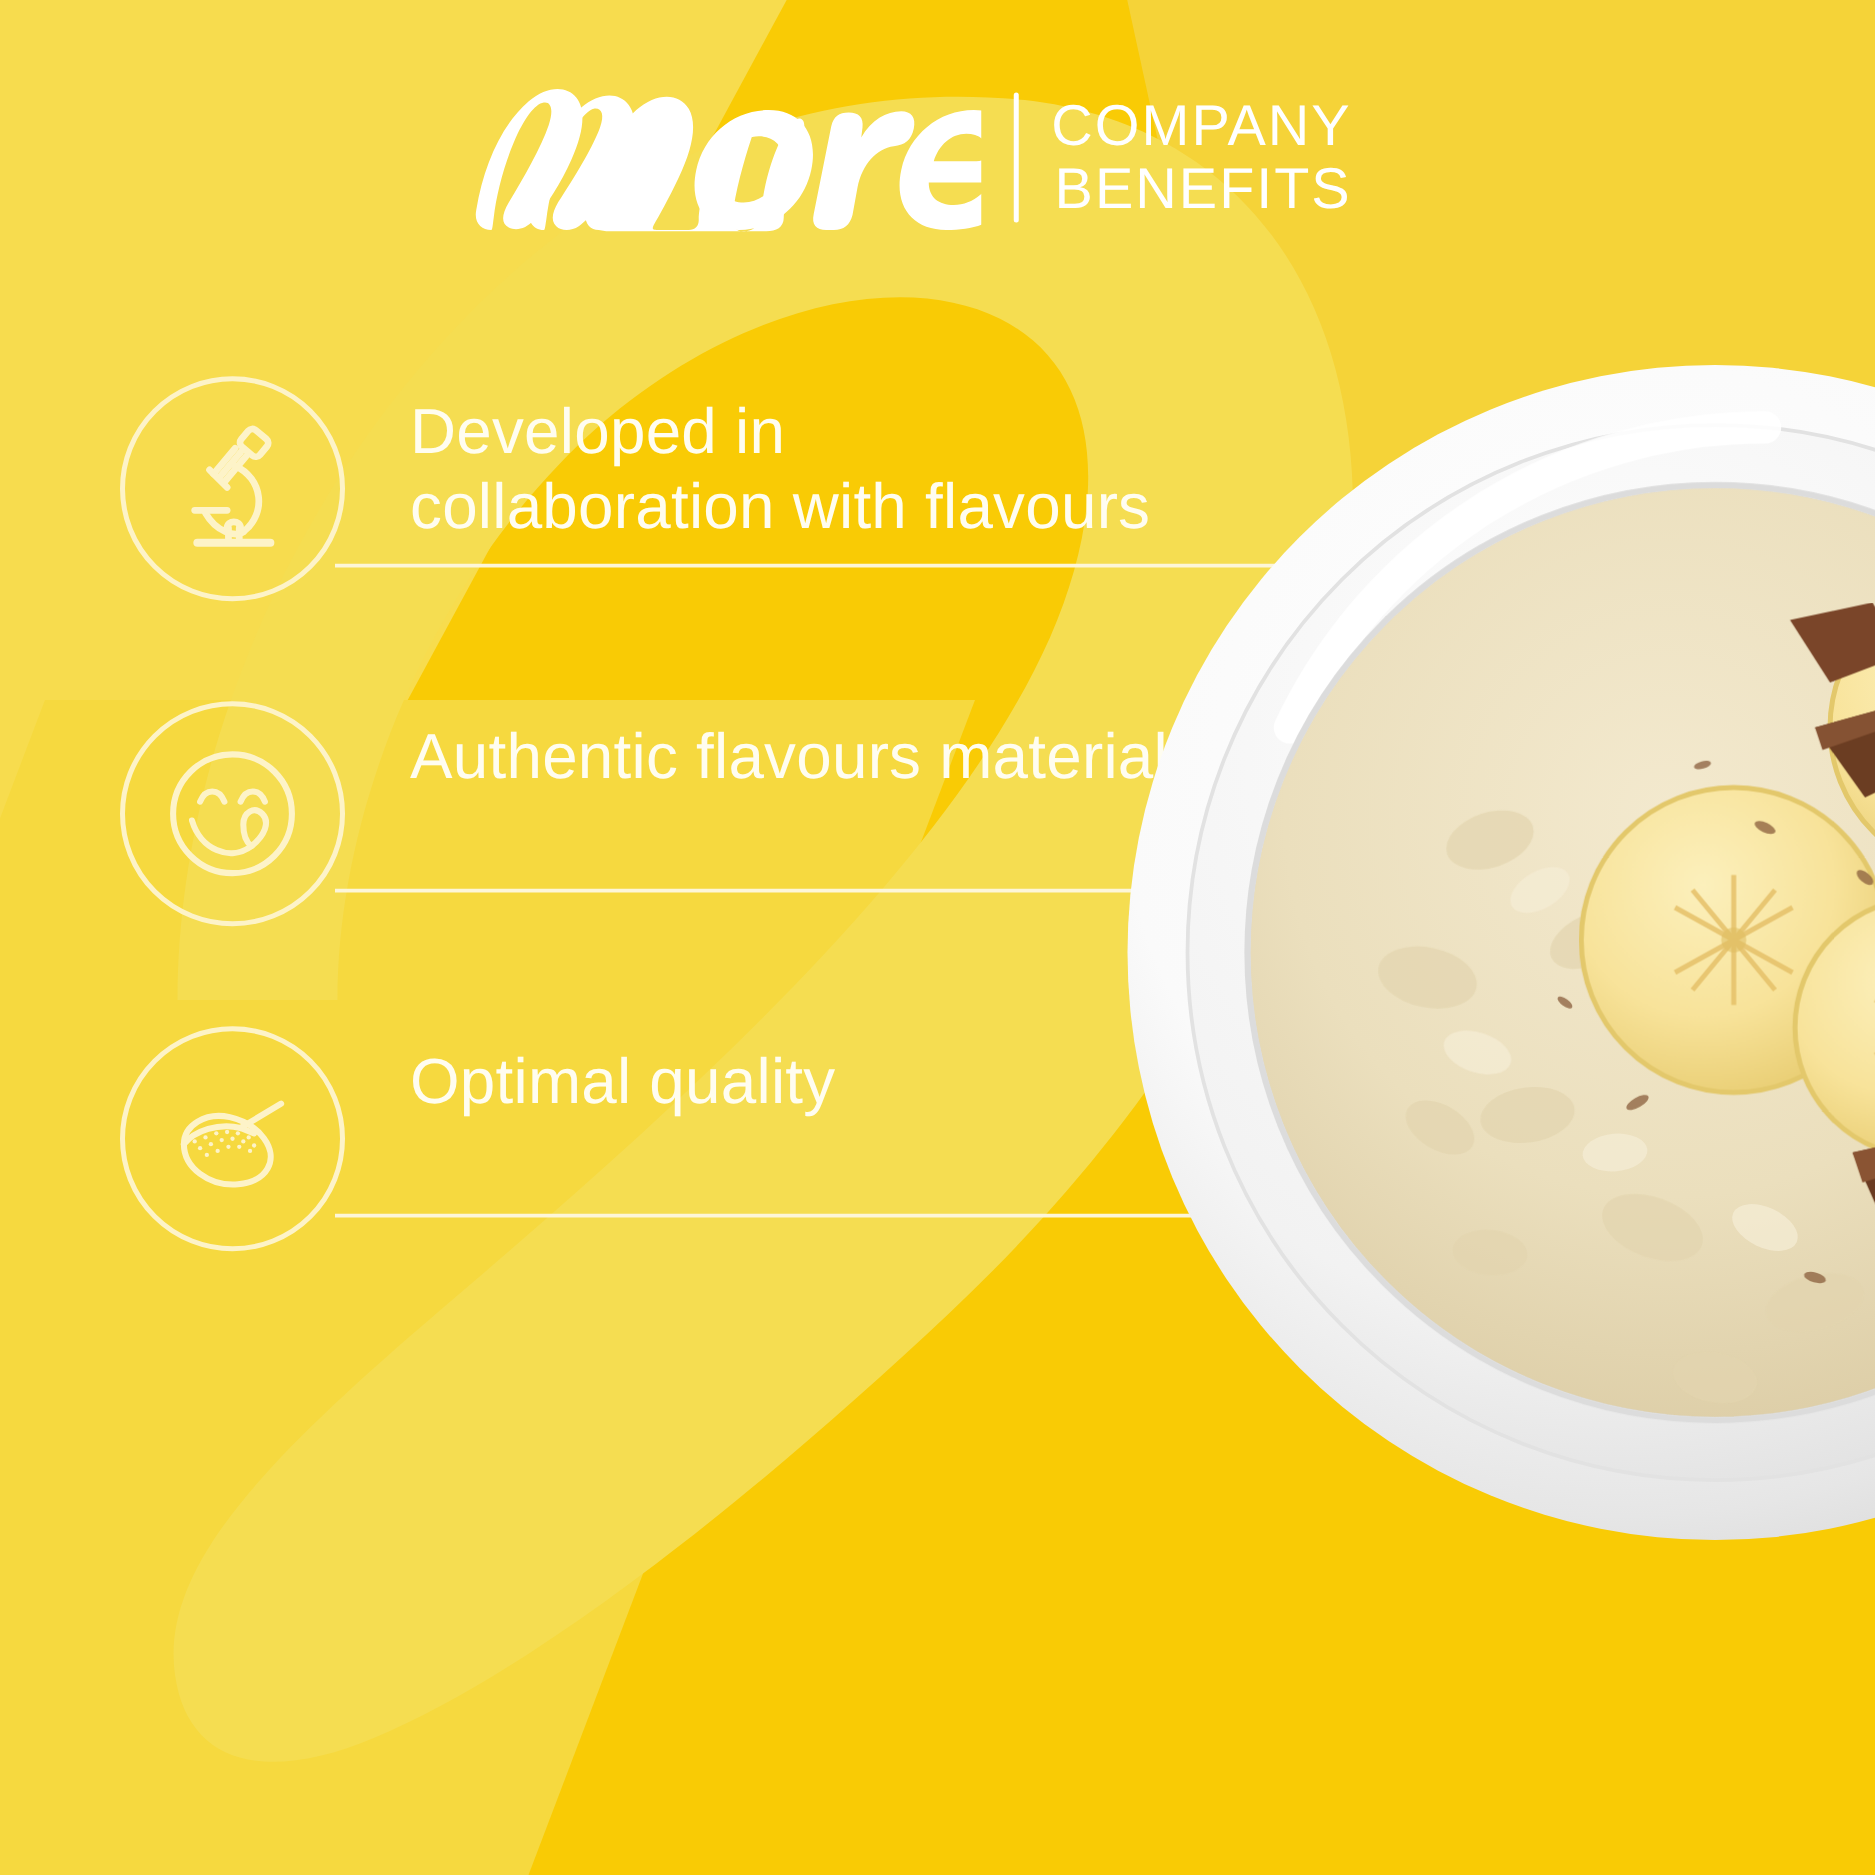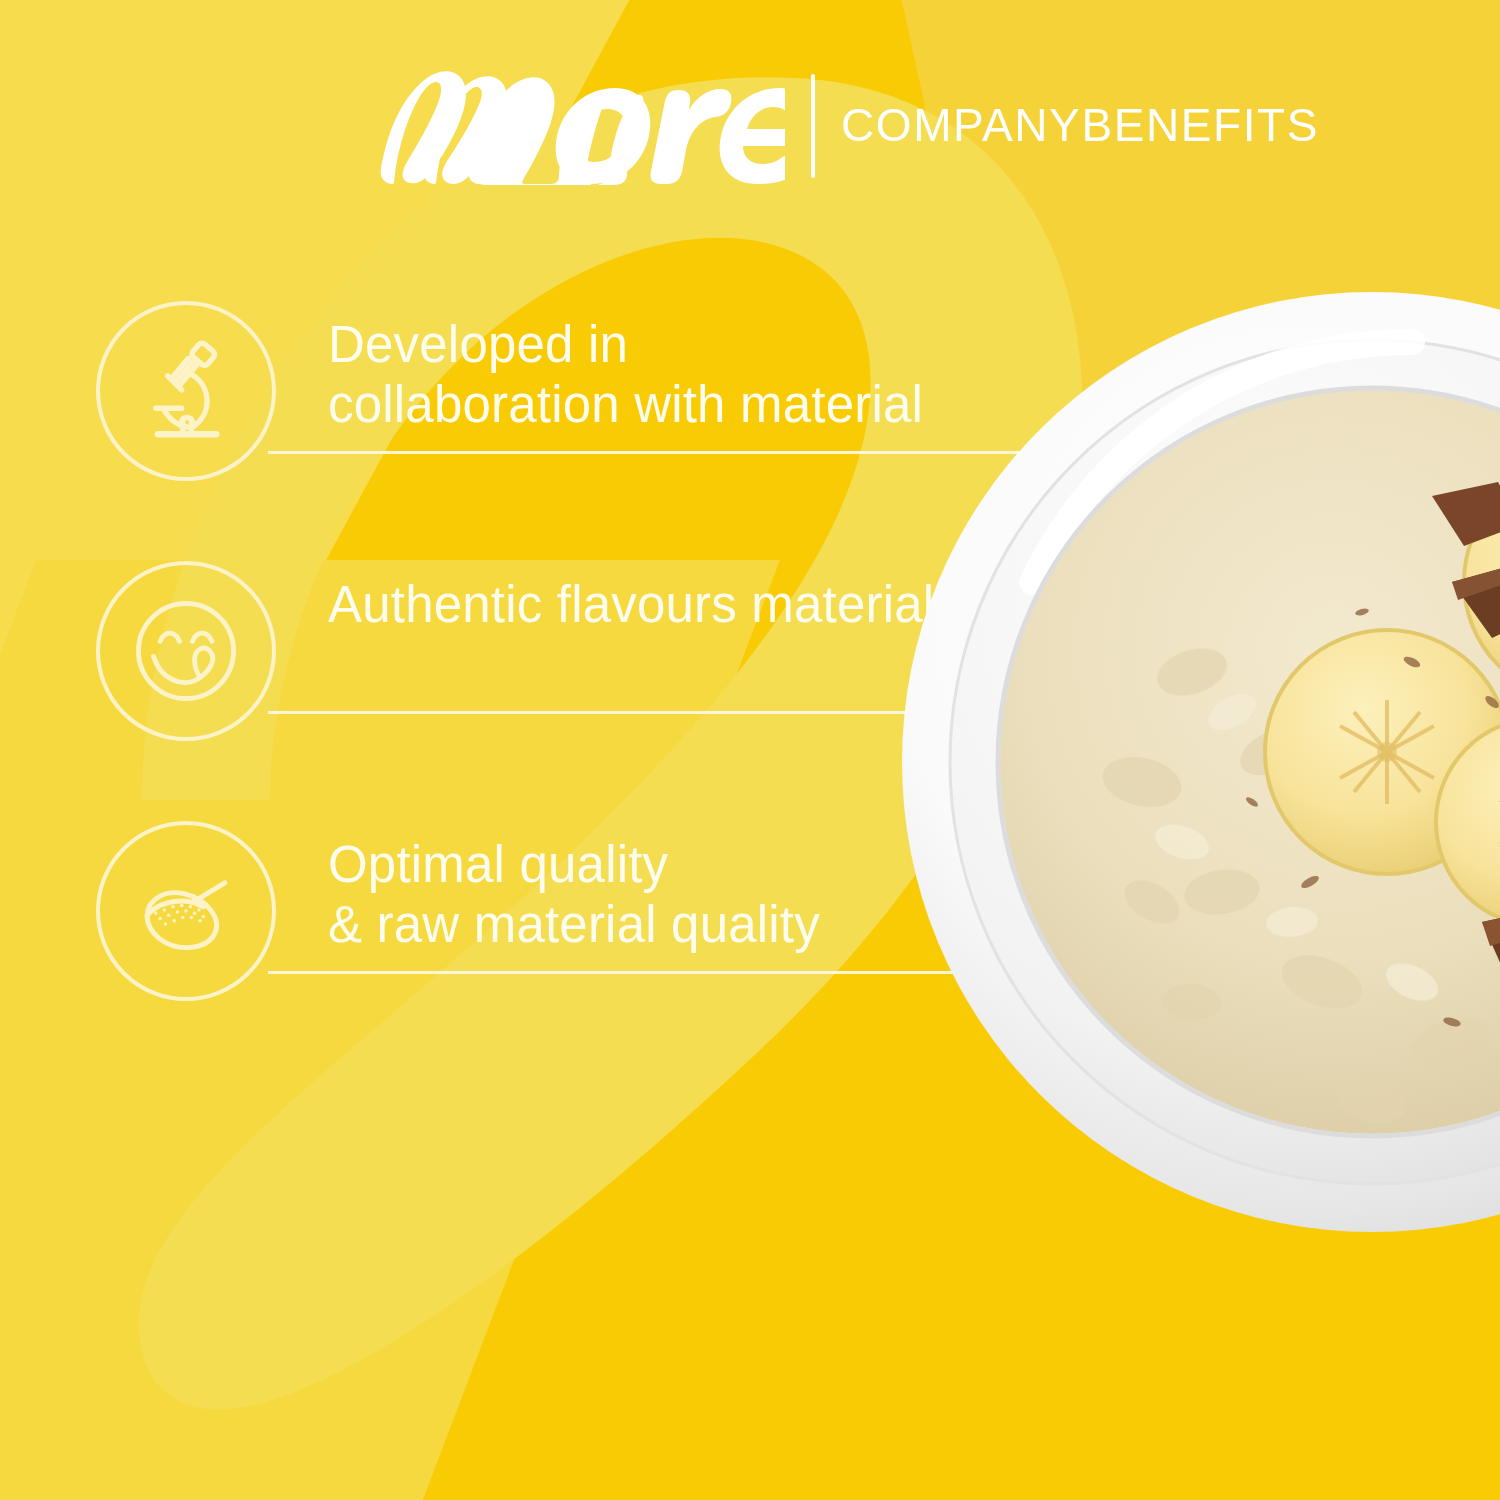--- a/index.html
+++ b/index.html
@@ -76,21 +76,21 @@
   }
   .logo-mark { width: 410px; height: 120px; display: block; }
   .logo-divider {
     width: 4px;
     height: 104px;
     background: #FFFFFF;
     border-radius: 2px;
   }
   .logo-sub {
     display: flex;
-    flex-direction: row;
+    flex-direction: column;
     align-items: flex-end;
     justify-content: center;
     color: #FFFFFF;
     letter-spacing: 1.6px;
     line-height: 1.08;
   }
   .logo-sub span {
     font-size: 46px;
     font-weight: 400;
     display: block;
@@ -302,21 +302,21 @@
           <path d="M52 33 C 72 42, 76 68, 58 82" stroke-width="5"></path>
           <path d="M30 68 C 38 82, 52 86, 58 82" stroke-width="5"></path>
           <path d="M22 66 L46 66" stroke-width="5"></path>
           <path d="M47 79 L47 88 M55 79 L55 88" stroke-width="5"></path>
           <path d="M46 79 C 46 73, 56 73, 56 79" stroke-width="5"></path>
           <path d="M24 90 L78 90" stroke-width="6"></path>
         </svg>
       </div>
       <div class="benefit-text">
         <div>Developed in</div>
-        <div>collaboration with material</div>
+        <div>collaboration with flavours</div>
       </div>
       <div class="benefit-rule"></div>
     </div>
 
     <div class="benefit-row">
       <div class="benefit-icon">
         <svg viewBox="0 0 100 100" fill="none" stroke="#FDF3C8" stroke-width="4.5" stroke-linecap="round" stroke-linejoin="round">
           <circle cx="50" cy="50" r="44"></circle>
           <path d="M26 41 C 30 31, 40 31, 44 41"></path>
           <path d="M56 41 C 60 31, 70 31, 74 41"></path>
@@ -353,21 +353,20 @@
             <circle cx="31" cy="62" r="1.6"></circle>
               <circle cx="39" cy="59" r="1.6"></circle>
             <circle cx="47" cy="56" r="1.6"></circle>
               <circle cx="55" cy="56" r="1.6"></circle>
             <circle cx="63" cy="59" r="1.6"></circle>
           </g>
         </svg>
       </div>
       <div class="benefit-text">
         <div>Optimal quality</div>
-        <div>&amp; raw material quality</div>
       </div>
       <div class="benefit-rule"></div>
     </div>
 
 
   </div>
 
   <div class="photo">
     <svg class="bowl" viewBox="0 0 960 960">
       <defs>

